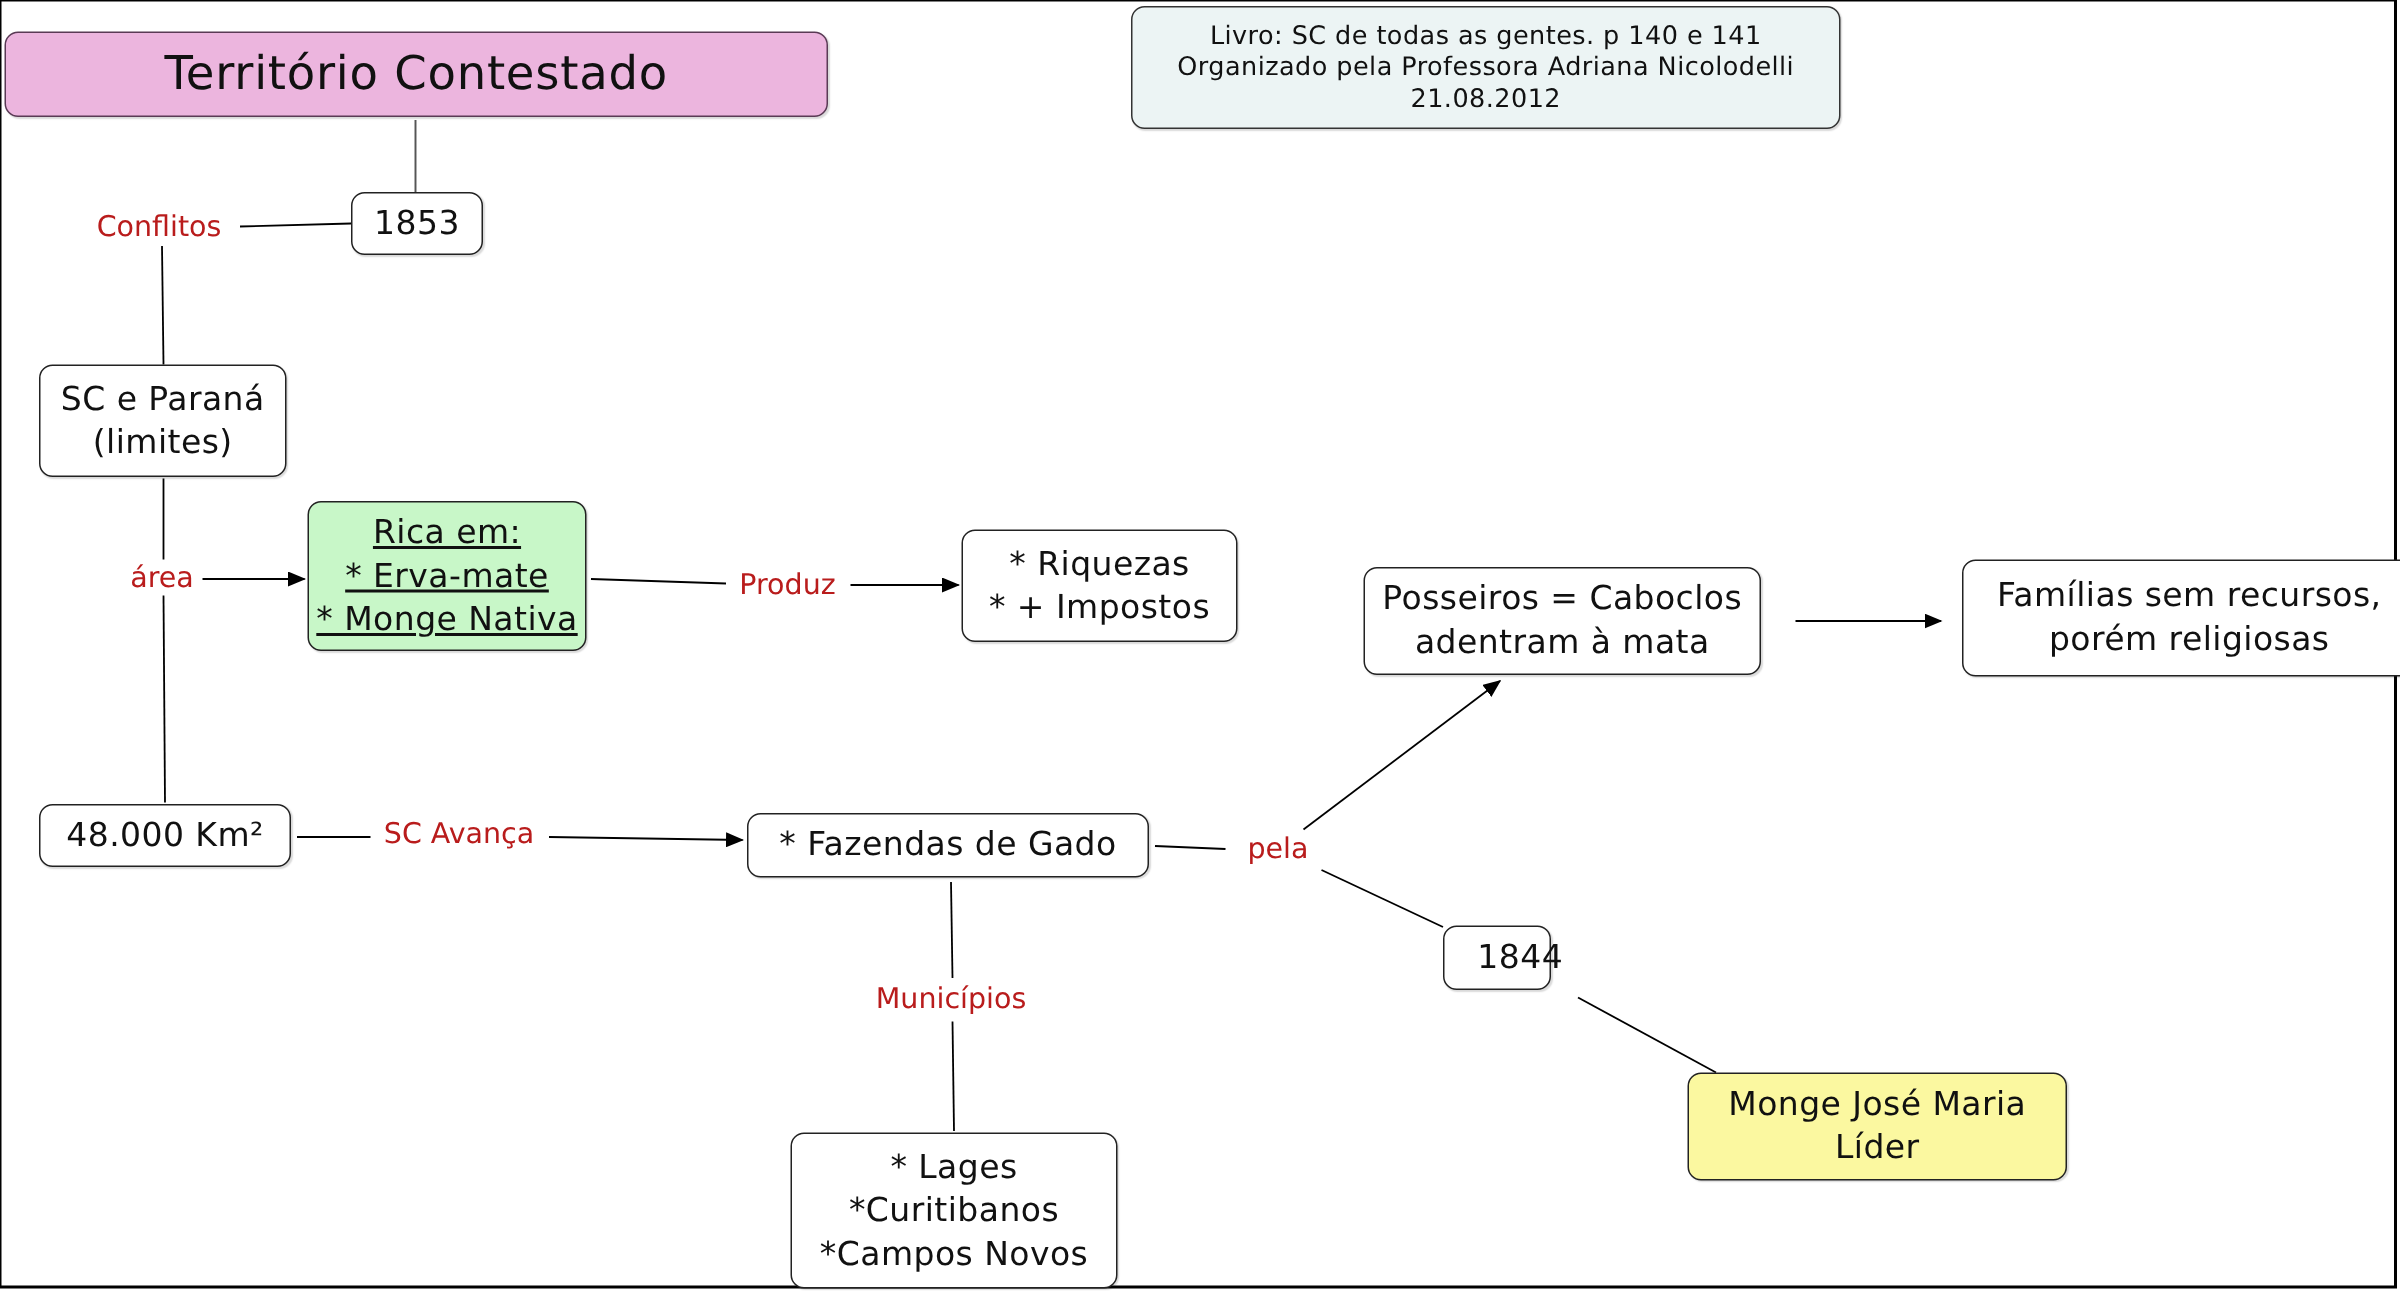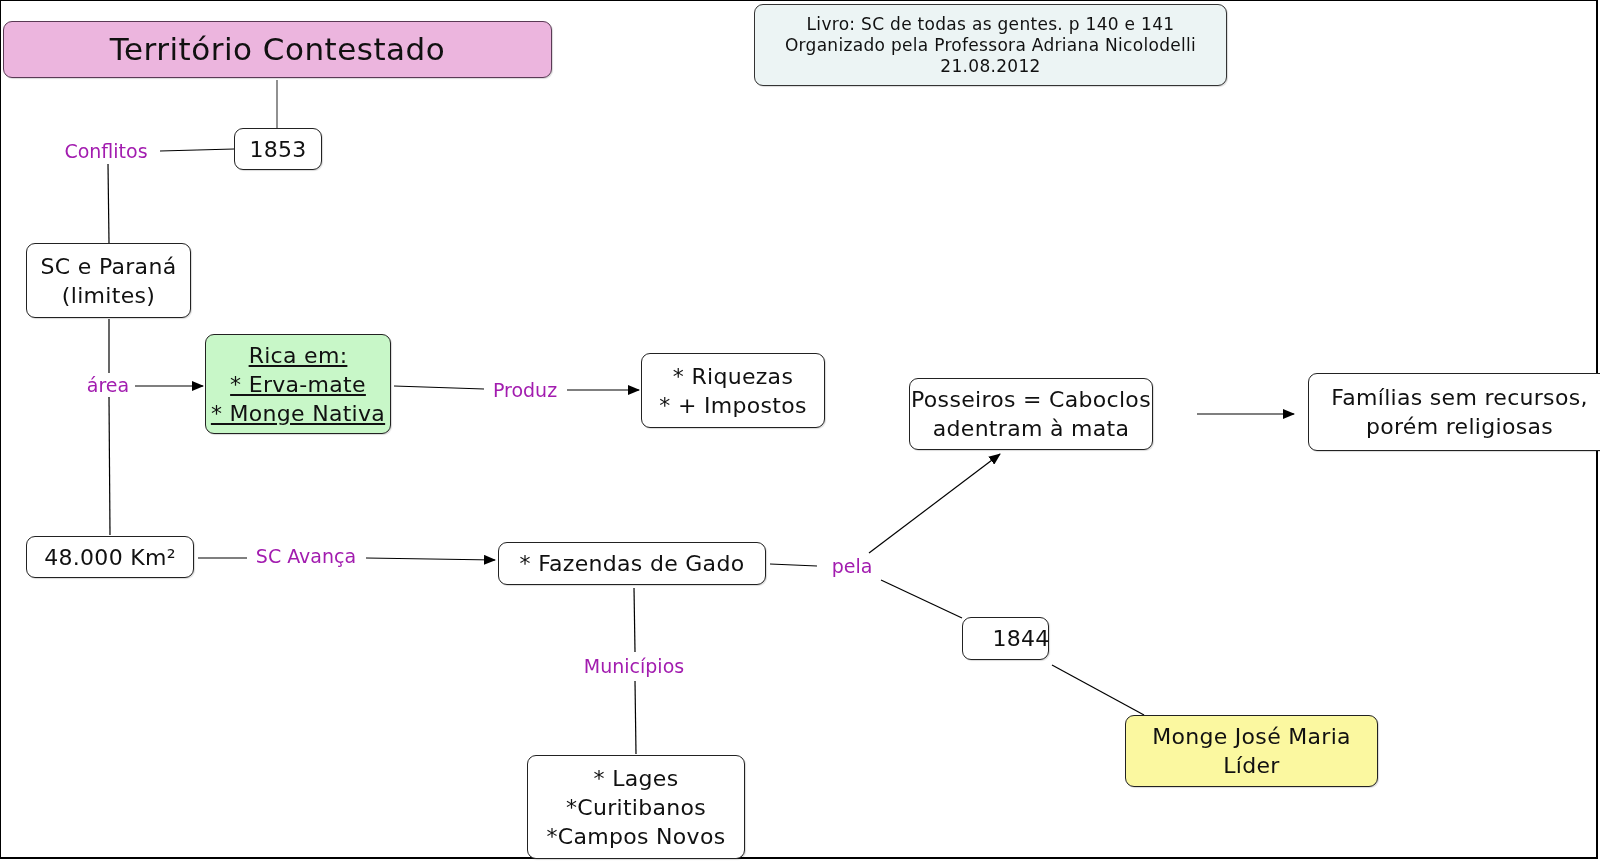--- a/index.html
+++ b/index.html
@@ -16,21 +16,21 @@
     .node {
       position: absolute; box-sizing: border-box; display: flex; flex-direction: column;
       align-items: center; justify-content: center; text-align: center;
       border: 1px solid #222; border-radius: 9px; background: #ffffff; color: #111;
       font-size: 22px; line-height: 29px; letter-spacing: 0.3px;
       box-shadow: 1px 1px 1px rgba(0,0,0,0.15);
     }
     .node span { display: block; white-space: nowrap; }
     .label {
       position: absolute; transform: translate(-50%, -50%); background: #ffffff;
-      color: #a21caf; font-size: 19px; line-height: 22px; white-space: nowrap; padding: 0 3px;
+      color: #b91c1c; font-size: 19px; line-height: 22px; white-space: nowrap; padding: 0 3px;
     }
     .title-node { font-size: 31px; letter-spacing: 0.5px; border-color: #5a3a55; }
     .ref-node { font-size: 17px; line-height: 21px; border-color: #333; }
   </style>
 </head>
 <body>
 
 <div id="canvas">
 
   <svg id="links" xmlns="http://www.w3.org/2000/svg">
@@ -106,31 +106,31 @@
   </div>
 
   <div class="node" style="left:25px; top:535px; width:168px; height:42px;">
     <span>48.000 Km²</span>
   </div>
 
   <div class="node" style="left:497px; top:541px; width:268px; height:43px;">
     <span>* Fazendas de Gado</span>
   </div>
 
-  <div class="node" style="left:908px; top:377px; width:244px; height:72px;">
+  <div class="node" style="left:908px; top:377px; width:265px; height:72px;">
     <span>Posseiros = Caboclos</span>
     <span>adentram à mata</span>
   </div>
 
   <div class="node" style="left:1295px; top:372px; width:303px; height:78px;margin-left:12px;">
     <span>Famílias sem recursos,</span>
     <span>porém religiosas</span>
   </div>
 
-  <div class="node" style="left:961px; top:616px; width:87px; height:43px;padding-left:31px;">
+  <div class="node" style="left:961px; top:616px; width:72px; height:43px;padding-left:31px;">
     <span>1844</span>
   </div>
 
   <div class="node" style="left:526px; top:754px; width:218px; height:104px;">
     <span>* Lages</span>
     <span>*Curitibanos</span>
     <span>*Campos Novos</span>
   </div>
 
   <div class="node" style="left:1124px; top:714px; width:253px; height:72px; background:#fbf8a0;">

